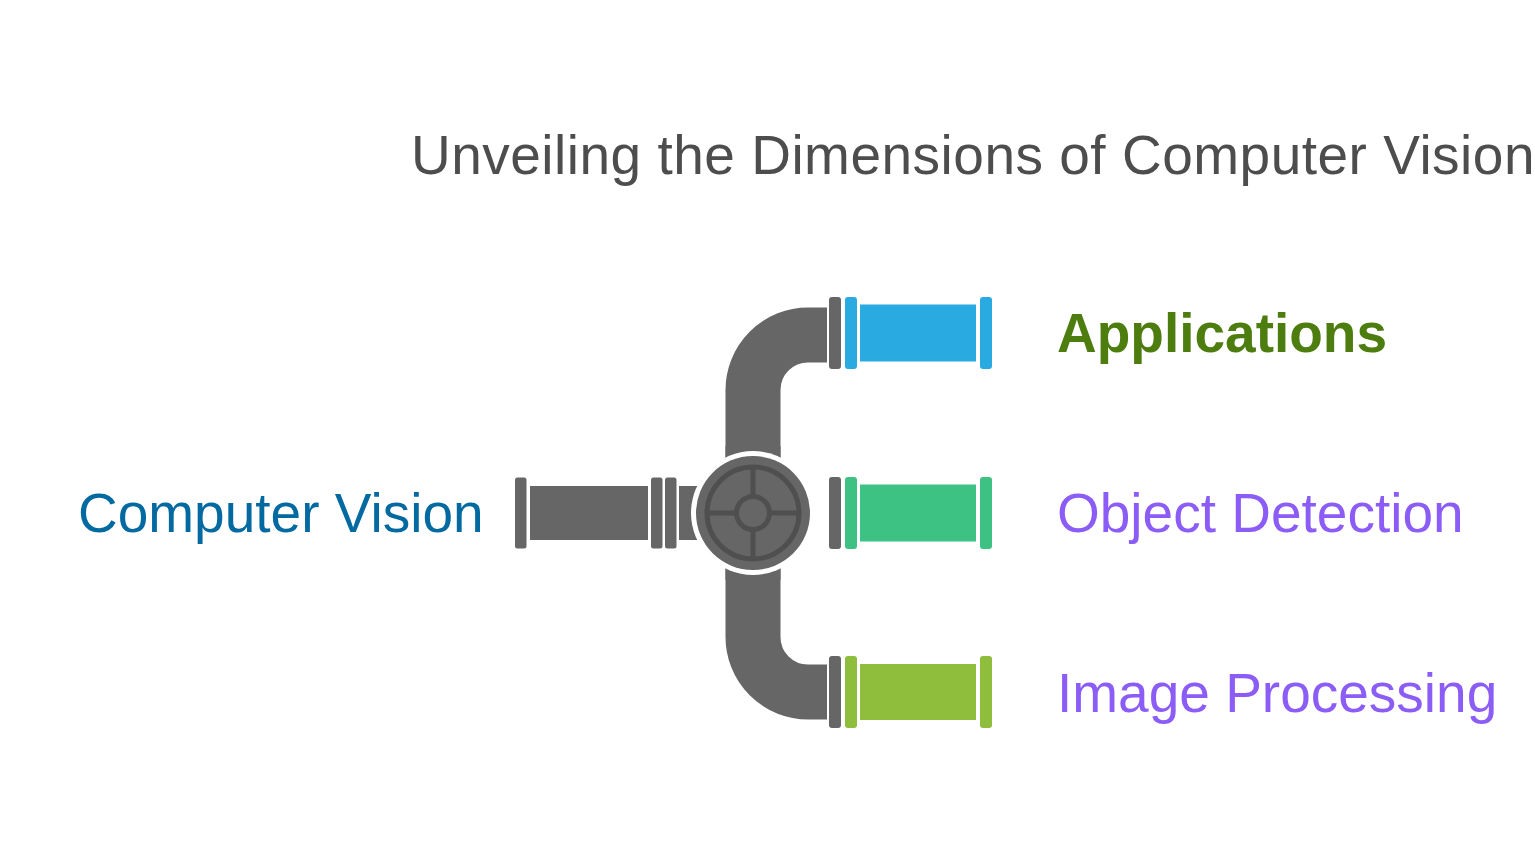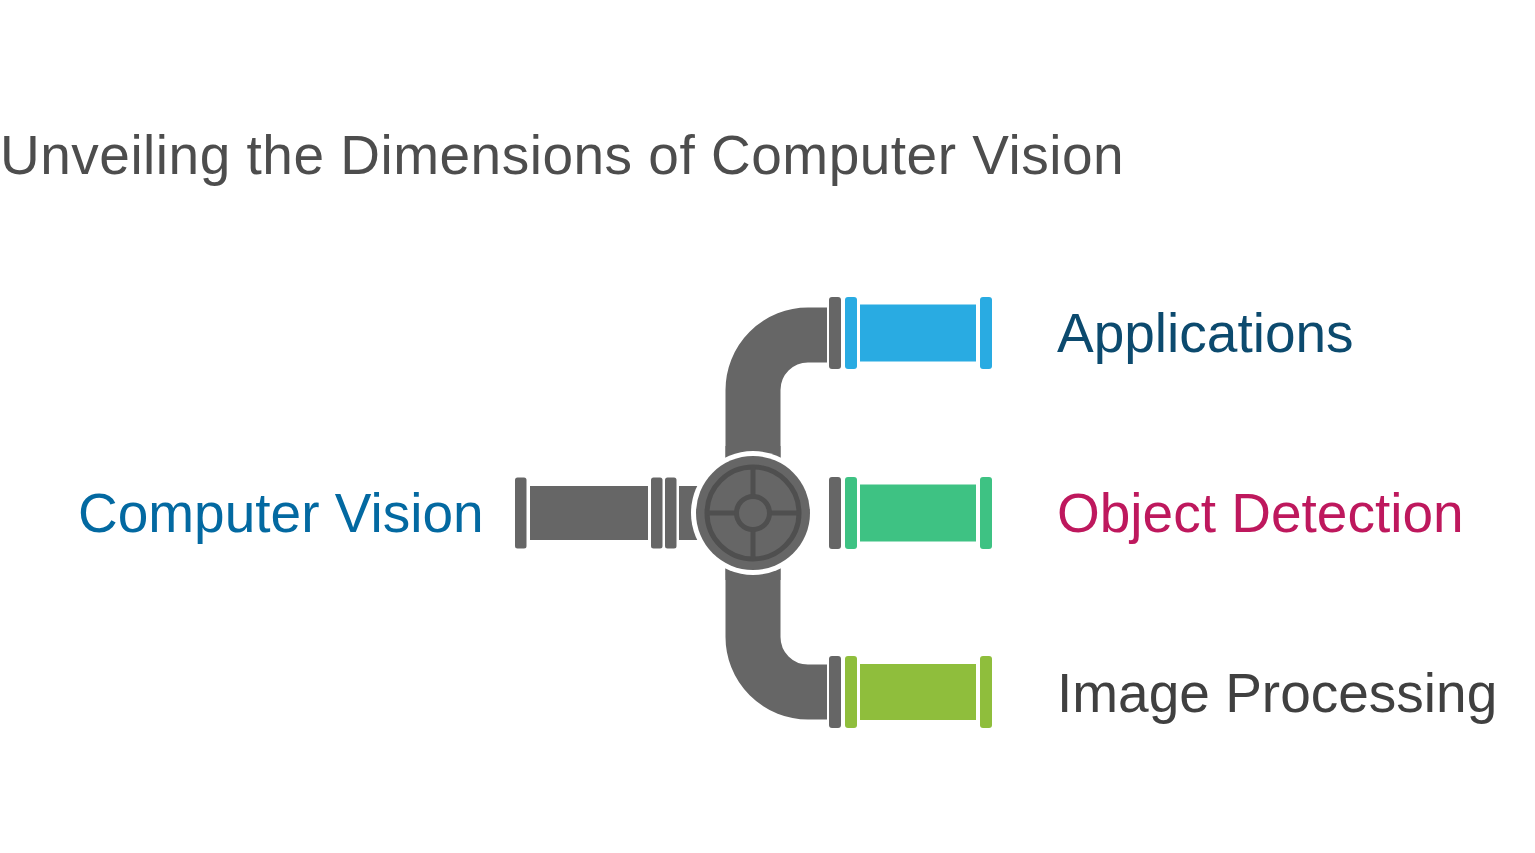--- a/index.html
+++ b/index.html
@@ -13,21 +13,21 @@
     width: 1535px;
     height: 853px;
     background: #ffffff;
     overflow: hidden;
   }
   .title {
     position: absolute;
     top: 122px;
     left: 0;
     width: 1535px;
-    text-align: left;
+    text-align: right;
     font-size: 55px;
     line-height: 66px;
     font-weight: 400;
     letter-spacing: 0.5px;
   }
   .node-label {
     position: absolute;
     font-size: 55px;
     line-height: 60px;
     font-weight: 400;
@@ -94,19 +94,19 @@
     <g>
       <rect x="829" y="656" width="12" height="72" rx="3" fill="#666666"></rect>
       <rect x="845" y="656" width="12" height="72" rx="3" fill="#8FBE3C"></rect>
       <rect x="860" y="664" width="116" height="56" fill="#8FBE3C"></rect>
       <rect x="980" y="656" width="12" height="72" rx="3" fill="#8FBE3C"></rect>
     </g>
   </svg>
 
   <div class="node-label label-computer-vision" style="color: #0369a1;">Computer Vision</div>
 
-  <div class="node-label label-applications" style="color: #0c4a6e;">Applications</div>
+  <div class="node-label label-applications" style="color: #4d7c0f; font-weight: bold;">Applications</div>
 
-  <div class="node-label label-object-detection" style="color: #be185d;">Object Detection</div>
+  <div class="node-label label-object-detection" style="color: #8b5cf6;">Object Detection</div>
 
-  <div class="node-label label-image-processing" style="color: #404040;">Image Processing</div>
+  <div class="node-label label-image-processing" style="color: #8b5cf6;">Image Processing</div>
 
 </div>
 
 </body></html>

